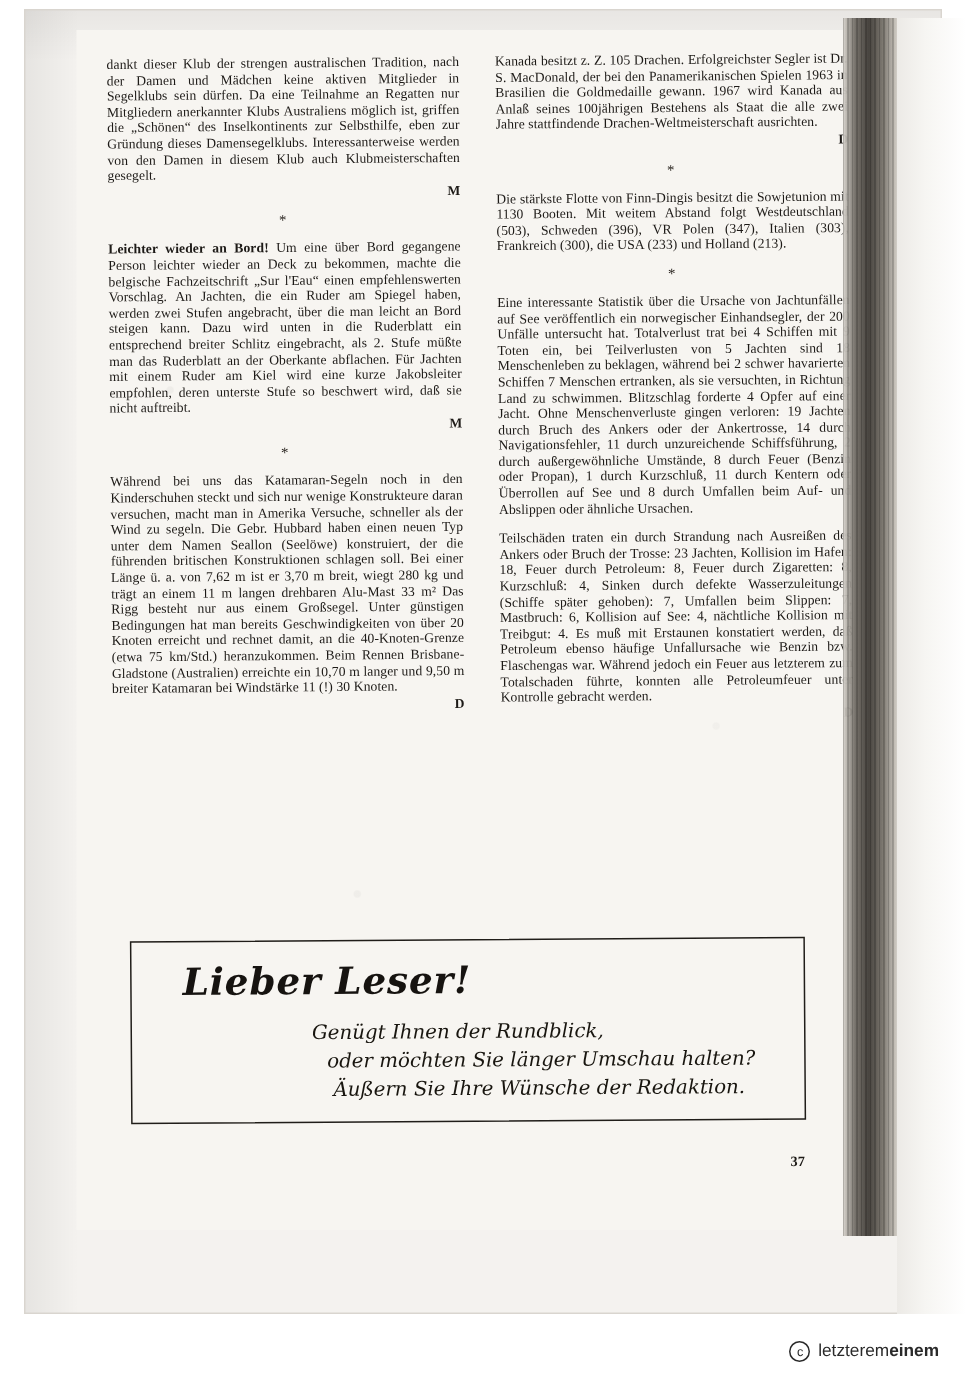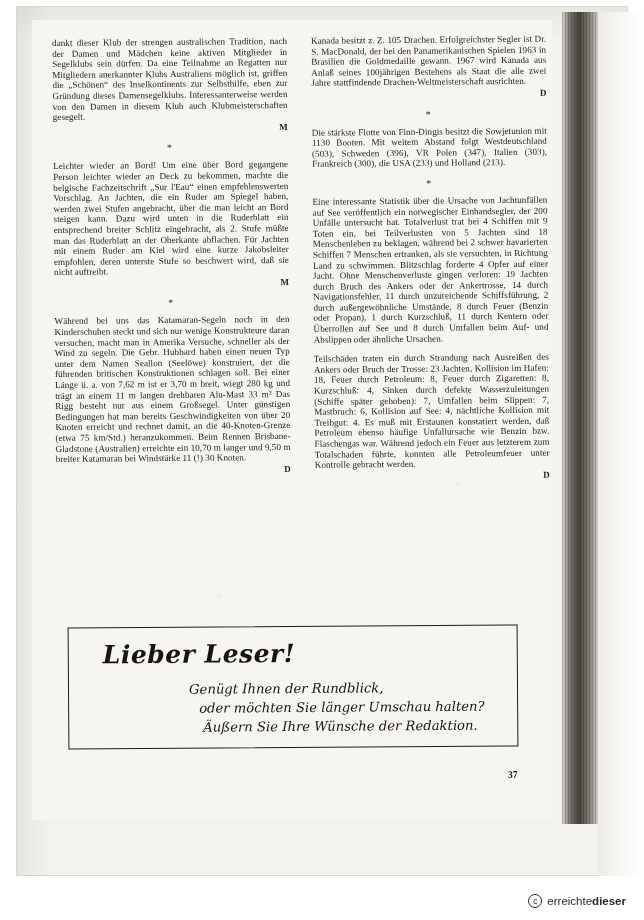--- a/index.html
+++ b/index.html
@@ -37,21 +37,21 @@
     position:absolute;inset:0;
     background:repeating-linear-gradient(90deg, rgba(0,0,0,.35) 0 1px, rgba(255,255,255,.05) 1px 3px);
     opacity:.5;
   }
   .edge-right{
     position:absolute;top:6px;left:582px;width:46px;height:864px;
     background:linear-gradient(90deg,#eceae6 0%,#f6f5f2 40%,#ffffff 100%);
   }
   .paper{
     position:absolute;
-    left:16px;top:14px;
+    left:35px;top:14px;
     width:520px;height:800px;
     background:#f7f5f1;
   }
   .noise{
     position:absolute;inset:0;
     background-image:
       radial-gradient(circle at 12% 30%, rgba(0,0,0,.035) 0 2px, transparent 3px),
       radial-gradient(circle at 62% 18%, rgba(0,0,0,.03) 0 2px, transparent 3px),
       radial-gradient(circle at 36% 72%, rgba(0,0,0,.03) 0 2px, transparent 3px),
       radial-gradient(circle at 82% 58%, rgba(0,0,0,.025) 0 2px, transparent 3px);
@@ -71,21 +71,21 @@
   .col{width:235px;}
   .col p{
     margin:0 0 9px 0;
     font-size:9.1px;
     line-height:10.6px;
     text-align:justify;
     color:#1d1a17;
     letter-spacing:0.05px;
   }
   .col p.first{margin-top:0;}
-  .hl{font-weight:normal;}
+  .hl{font-weight:bold;}
   .sig{display:block;text-align:right;font-weight:bold;font-size:9px;margin-top:1px;}
   .star{display:block;text-align:center;font-size:10px;color:#2b2621;margin:6px 0 7px 0;letter-spacing:2px;}
 
   
   .box{
     position:absolute;
     left:36px;top:606px;
     width:448px;height:120px;
     border:1.6px solid #201d19;
     background:#f7f5f1;
@@ -203,16 +203,16 @@
     </div>
 
     <div class="gutter">
       <div class="lines"></div>
     </div>
     <div class="edge-right"></div>
   </div>
 
   <div class="watermark">
     <span class="wm-c">c</span>
-    <span class="wm-text"><span>erreichte</span><b>dieser</b></span>
+    <span class="wm-text"><span>letzterem</span><b>einem</b></span>
   </div>
 
 </div>
 
 </body></html>

